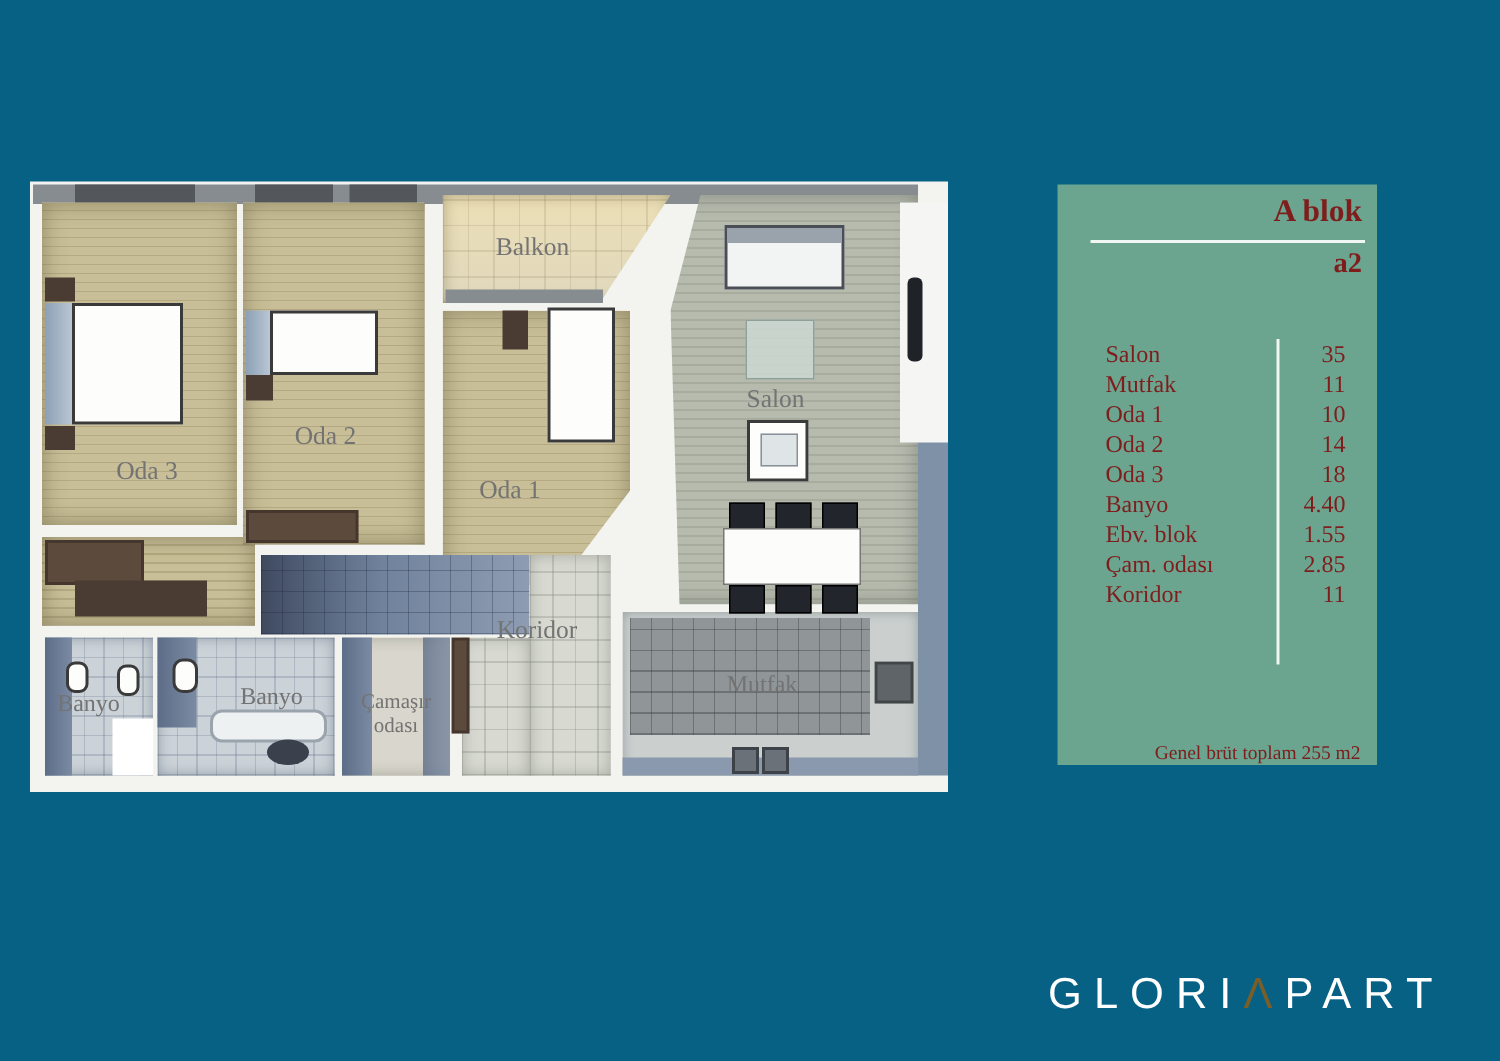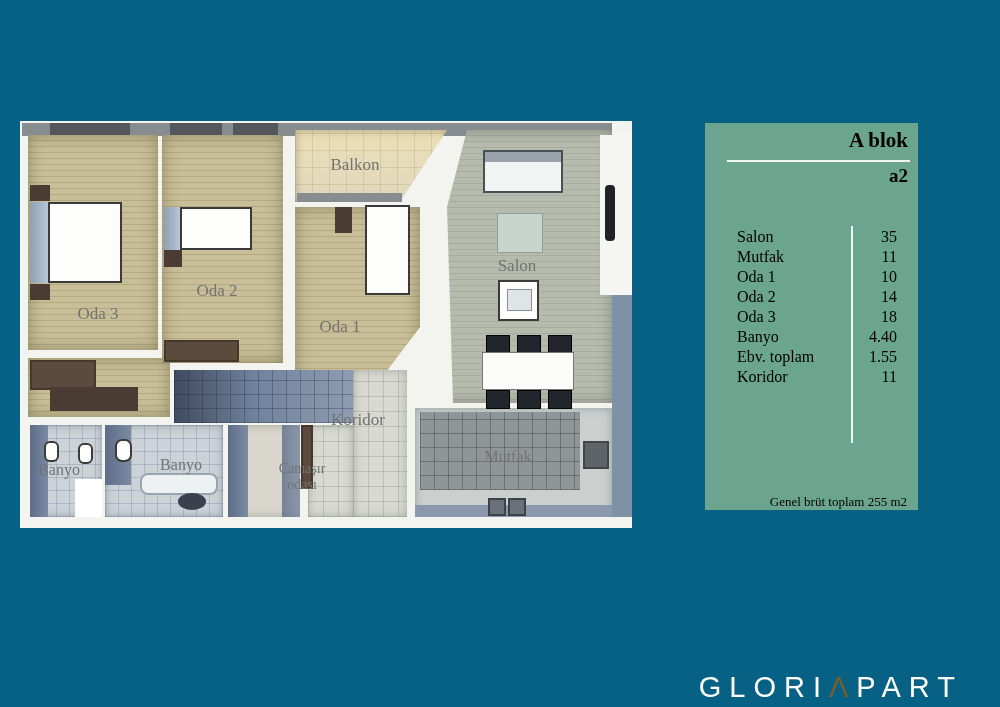--- a/index.html
+++ b/index.html
@@ -11,21 +11,21 @@
   
   .plan{
     position:absolute;left:20px;top:121px;width:612px;height:407px;
     background:#f3f3ef;
   }
   .abs{position:absolute;}
   .room-label{
     position:absolute;transform:translate(-50%,-50%);
     font-size:16px;color:#737373;white-space:nowrap;z-index:30;text-align:center;
   }
-  .room-label.small{font-size:14px;line-height:1.15;margin-left:38px;}
+  .room-label.small{font-size:14px;line-height:1.15;}
   .floor-wood{
     background:repeating-linear-gradient(180deg,#c8be97 0 5px,#b4a981 5px 6px);
     box-shadow:inset 0 0 16px rgba(85,82,50,.5);
   }
   .floor-salon{
     background:repeating-linear-gradient(180deg,#b6bbae 0 5px,#a7ac9e 5px 6px);
     box-shadow:inset 0 0 14px rgba(70,78,70,.45);
   }
   .floor-balkon{
     background:
@@ -66,39 +66,38 @@
   .win{background:#53575b;}
   .furn-white{background:#fdfdfc;border:2px solid #3a3a3a;box-sizing:border-box;}
   .furn-dark{background:#4a3c33;}
   .furn-brown{background:#5c4a3d;box-shadow:inset 0 0 0 2px rgba(0,0,0,.25);}
   .headboard{background:linear-gradient(90deg,#8da0b5,#b9c6d4);}
   .chair{background:#22252b;border:1px solid #000;}
   .glass{background:rgba(205,216,209,.85);border:1px solid #8fa09a;}
   
   .panel{
     position:absolute;left:705px;top:123px;width:213px;height:387px;
-    color:#000000;
+    color:#7f1d1d;
   }
   .panel .block-title{position:absolute;right:10px;top:5px;font-size:21px;font-weight:bold;}
   .panel .rule{position:absolute;left:22px;right:8px;top:37px;height:2px;background:rgba(255,255,255,.9);}
   .panel .unit-title{position:absolute;right:10px;top:42px;font-size:19px;font-weight:bold;}
   .panel .divider{position:absolute;left:146px;top:103px;width:2px;height:217px;background:rgba(255,255,255,.9);}
   .panel .rows{position:absolute;left:0;right:0;top:105px;}
   .panel .row{position:relative;height:20px;font-size:16px;}
   .panel .row .lbl{position:absolute;left:32px;}
   .panel .row .val{position:absolute;right:21px;}
   .panel .summary{position:absolute;right:11px;top:346px;font-size:20px;font-weight:bold;}
   .panel .summary-note{position:absolute;right:11px;top:371px;font-size:13px;}
   
   .logo{
     position:absolute;right:37px;top:647px;
     font-family:"Liberation Sans", sans-serif;
     font-size:29px;letter-spacing:8px;color:#ffffff;font-weight:400;
     white-space:nowrap;
-    margin-top:24px;
   }
   .logo .accent{font-weight:400;}
 </style>
 </head>
 <body style="background: rgb(7, 97, 133);">
 
 <div class="plan">
 
   <div class="abs wall-band" style="left:2px;top:2px;width:590px;height:13px;"></div>
   <div class="abs win" style="left:30px;top:2px;width:80px;height:13px;"></div>
@@ -214,22 +213,26 @@
       </div>
       <div class="row">
         <span class="lbl">Oda 3</span>
         <span class="val">18</span>
       </div>
       <div class="row">
         <span class="lbl">Banyo</span>
         <span class="val">4.40</span>
       </div>
       <div class="row">
-        <span class="lbl">Ebv. toplam</span>
+        <span class="lbl">Ebv. blok</span>
         <span class="val">1.55</span>
+      </div>
+      <div class="row">
+        <span class="lbl">Çam. odası</span>
+        <span class="val">2.85</span>
       </div>
       <div class="row">
         <span class="lbl">Koridor</span>
         <span class="val">11</span>
       </div>
     </div>
   <div class="summary-note">Genel brüt toplam 255 m2</div>
 </div>
 
 <div class="logo"><span>GLORI</span><span class="accent" style="color: rgb(122, 94, 42);">Λ</span><span>PART</span></div>

